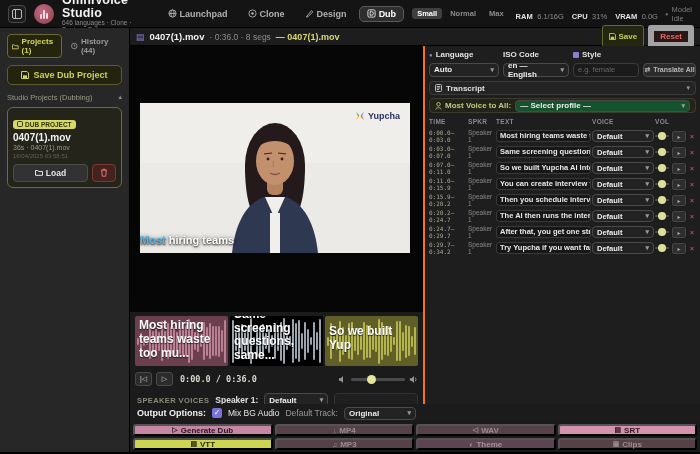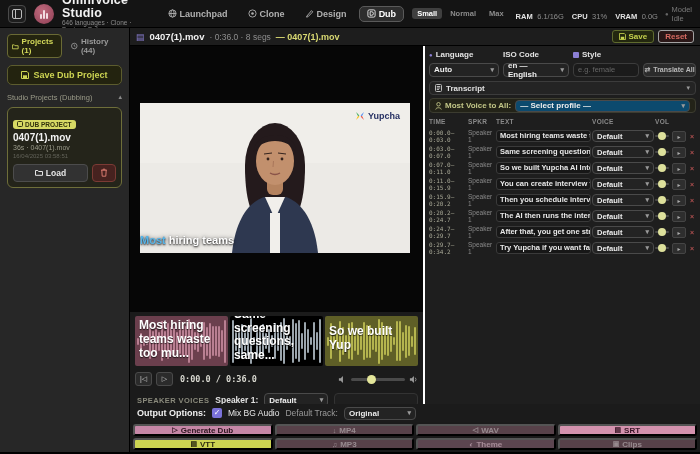--- a/index.html
+++ b/index.html
@@ -53,26 +53,26 @@
 
   
   .subbar { height:18px; background:#1d1d1d; border-bottom:1px solid #000; display:flex; align-items:center; padding:0 6px; gap:5px; flex:none; }
   .file-ic { color:#8b7fd4; font-size:9px; }
   .file-name { font-size:9.5px; font-weight:bold; color:#f0f0f0; }
   .file-meta { font-size:8.5px; color:#8d8d8d; }
   .file-link { font-size:9px; font-weight:bold; color:#d8d872; }
   .subbar-right { margin-left:auto; display:flex; gap:4px; }
   .mini-btn { display:flex; align-items:center; gap:3px; font-size:8px; font-weight:bold; border-radius:3px; padding:1px 6px; }
   .mini-btn.save { color:#c6d24e; border:1px solid #5f6b2e; background:#23270f; }
-  .mini-btn.reset { color:#d86a62; border:1px solid #a3a3a3; background:#2a1717; }
+  .mini-btn.reset { color:#d86a62; border:6px solid #a3a3a3; background:#2a1717; }
 
   
   .content-row { flex:1; display:flex; min-height:0; }
   .center-col { width:293px; flex:none; background:#1b1b1b; display:flex; flex-direction:column; }
-  .right-panel { flex:1; background:#1e1e1e; border-left:2px solid #ffffff; padding:3px 4px 0 4px; min-width:0; }
+  .right-panel { flex:1; background:#1e1e1e; border-left:2px solid #f97316; padding:3px 4px 0 4px; min-width:0; }
 
   
   .video { height:266px; background:#060606; position:relative; flex:none; }
   .screen { position:absolute; left:10px; top:57px; width:270px; height:150px; background:#eceae6; overflow:hidden; }
   .watermark { position:absolute; top:8px; right:10px; display:flex; align-items:center; gap:3px; }
   .watermark-text { font-size:9px; font-weight:bold; color:#273163; }
   .caption { position:absolute; bottom:7px; left:0; right:12px; text-align:left; font-size:11px; font-weight:bold; color:#fff; text-shadow:0 1px 2px rgba(0,0,0,.85), 0 0 4px rgba(0,0,0,.5); }
   .caption .hl { color:#56b4e8; }
 
   
@@ -127,21 +127,21 @@
   .rp-sq { width:6px; height:6px; background:#8b7fd4; border-radius:1px; display:inline-block; }
   .w70{width:70px;flex:none;} .w66{width:66px;flex:none;}
   .rp-controls { display:flex; gap:4px; align-items:center; height:15px; margin-bottom:4px; }
   .rp-input { width:66px; height:14px; background:#1b1b1b; border:1px solid #3c3c3c; border-radius:4px; color:#ddd; font-size:7.5px; padding:0 4px; font-family:"Liberation Sans",sans-serif; }
   .rp-input::placeholder { color:#666; }
   .translate-btn { flex:1; height:14px; display:flex; align-items:center; justify-content:center; gap:3px; background:#2b2b2b; border:1px solid #4a4a4a; border-radius:4px; color:#b8b8b8; font-size:7px; font-weight:bold; }
   .transcript-bar { height:14px; display:flex; align-items:center; gap:4px; background:#242424; border:1px solid #3c3c3c; border-radius:4px; padding:0 5px; margin-bottom:3px; }
   .transcript-bar .lbl { font-size:8px; font-weight:bold; color:#e0e0e0; flex:1; }
   .apply-row { height:15px; display:flex; align-items:center; gap:4px; background:#232318; border:1px solid #3c3c30; border-radius:4px; padding:0 5px; margin-bottom:3px; }
   .apply-label { font-size:8px; font-weight:bold; color:#c2c687; display:flex; align-items:center; gap:3px; }
-  .profile-select { flex:1; height:12px; background:#0c4a6e; }
+  .profile-select { flex:1; height:12px; background:#14532d; }
   .tbl-head { display:flex; gap:1px; align-items:center; height:11px; margin-bottom:1px; }
   .tbl-head span { font-size:6.5px; font-weight:bold; color:#8a8a8a; letter-spacing:.3px; }
   .c-time{width:38px;flex:none;} .c-spkr{width:27px;flex:none;} .c-text{width:95px;flex:none;} .c-voice{width:62px;flex:none;} .c-vol{width:16px;flex:none;}
   .t-row { display:flex; gap:1px; align-items:center; height:16px; }
   .rt { font-family:"DejaVu Sans Mono", monospace; font-size:6px; color:#a8a896; line-height:1.2; }
   .rs { font-size:6.5px; color:#8a8a8a; }
   .rtext { height:12px; background:#171717; border:1px solid #3a3a3a; border-radius:3px; color:#e8e8e8; font-size:7.5px; font-weight:bold; line-height:10px; padding:0 3px; white-space:nowrap; overflow:hidden; }
   .rvoice { height:12px; font-size:7.5px; }
   .rvol { display:flex; align-items:center; }
   .rvol .track { width:14px; height:2px; background:#4a4a4a; border-radius:1px; position:relative; }

